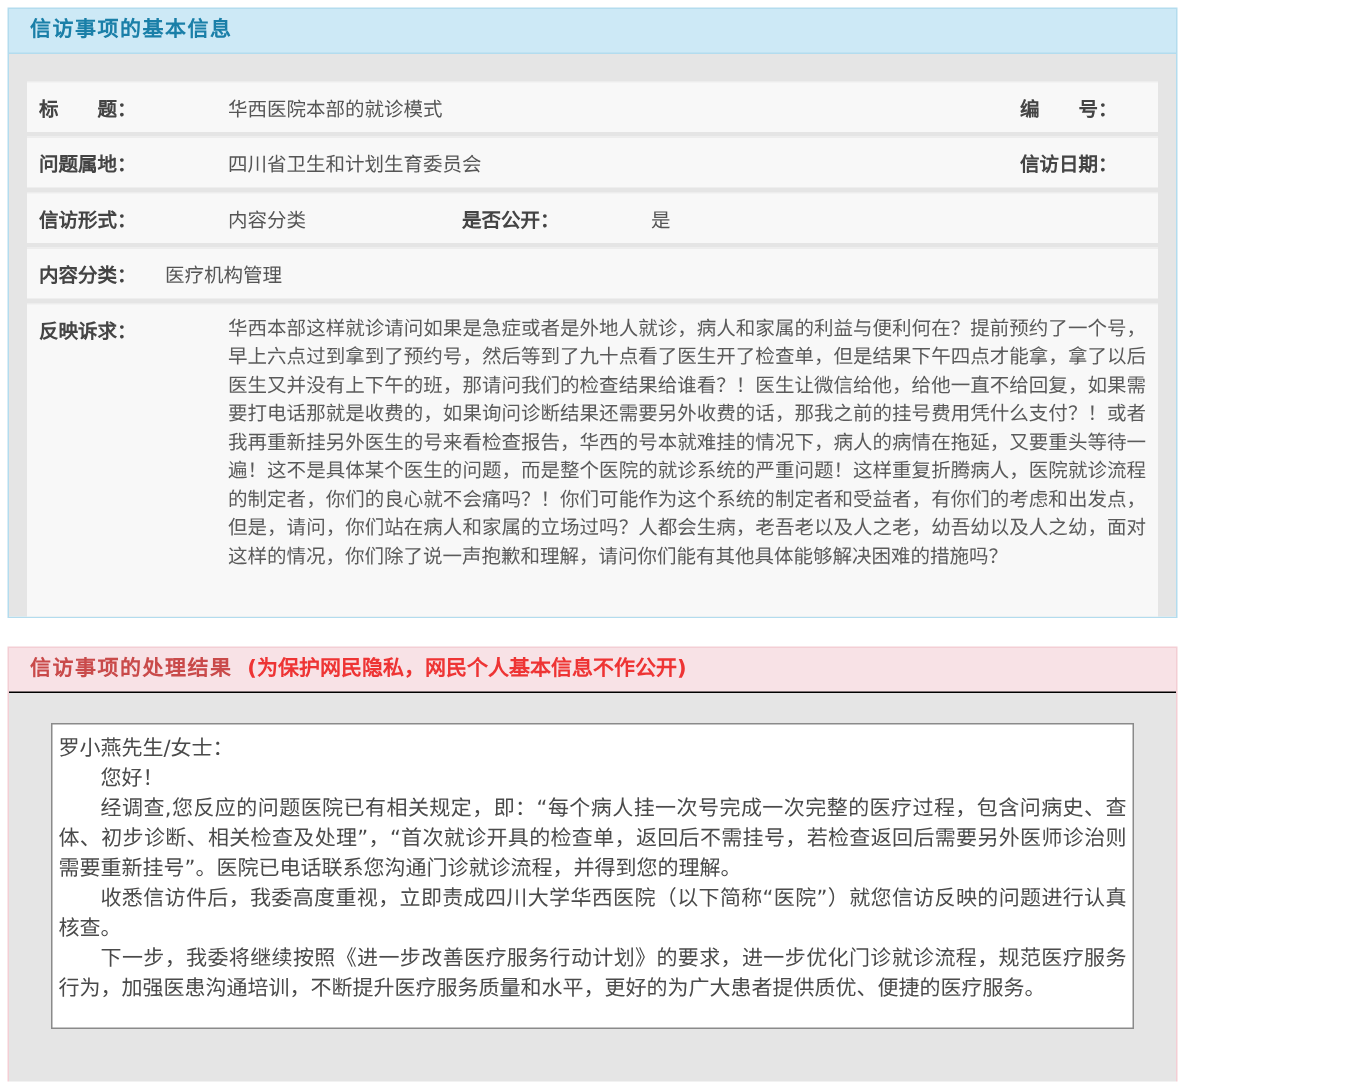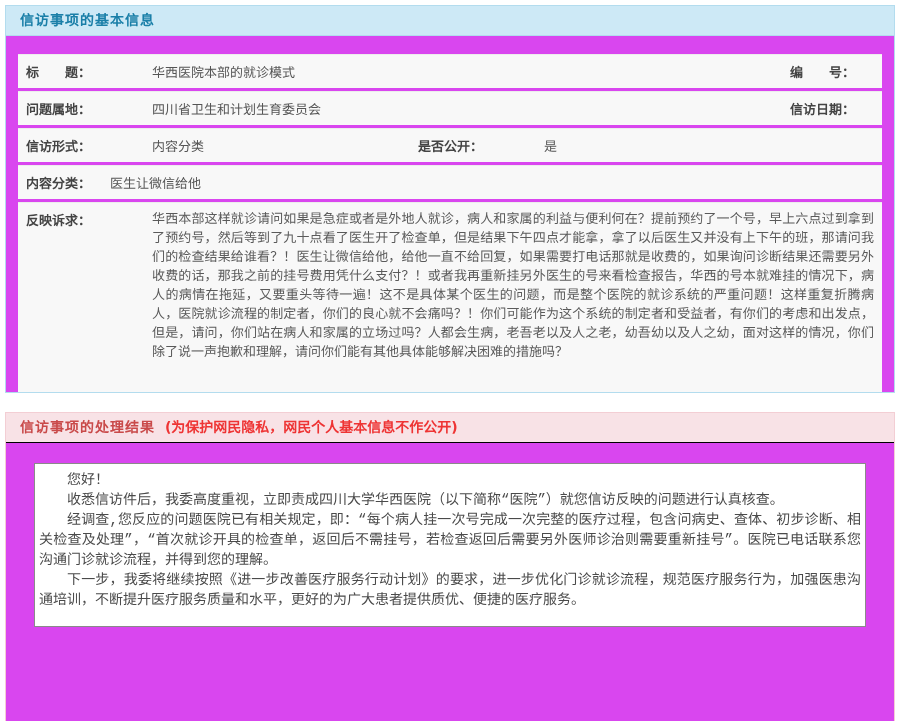--- a/index.html
+++ b/index.html
@@ -5,28 +5,28 @@
   * { margin:0; padding:0; box-sizing:border-box; }
   html,body { background:#ffffff; }
   body {
     width:900px; height:721px;
     font-family:"DejaVu Sans","Liberation Sans",sans-serif;
     overflow:hidden;
   }
   .page { width:900px; height:721px; padding:5px 5px 0 5px; }
 
   
-  .panel { width:890px; border:1px solid transparent; }
+  .panel { width:780px; border:1px solid transparent; }
   .panel-header {
     height:30px; line-height:29px;
     padding-left:14px;
     font-size:14px; font-weight:bold;
     letter-spacing:1px;
   }
-  .panel-body { background:#d946ef;font-family:Liberation Mono, monospace; }
+  .panel-body { background:#e5e5e5; }
 
   
   .panel-blue { border-color:#b3dcee; }
   .panel-blue .panel-header {
     background:#cde9f6;
     border-bottom:1px solid #b3dcee;
     color:#1a7fa8;
   }
   .panel-blue .panel-body { padding:18px 12px 0 12px; min-height:300px; }
 
@@ -102,41 +102,42 @@
 
         <div class="info-row">
           <span class="lbl">信访形式：</span>
           <span class="val val1">内容分类</span>
           <span class="lbl lbl2">是否公开：</span>
           <span class="val val2">是</span>
         </div>
 
         <div class="info-row row-wide">
           <span class="lbl">内容分类：</span>
-          <span class="val val1">医生让微信给他</span>
+          <span class="val val1">医疗机构管理</span>
         </div>
 
         <div class="info-row row-wide">
           <span class="lbl">反映诉求：</span>
           <span class="val appeal-text">华西本部这样就诊请问如果是急症或者是外地人就诊，病人和家属的利益与便利何在？提前预约了一个号，早上六点过到拿到了预约号，然后等到了九十点看了医生开了检查单，但是结果下午四点才能拿，拿了以后医生又并没有上下午的班，那请问我们的检查结果给谁看？！医生让微信给他，给他一直不给回复，如果需要打电话那就是收费的，如果询问诊断结果还需要另外收费的话，那我之前的挂号费用凭什么支付？！或者我再重新挂另外医生的号来看检查报告，华西的号本就难挂的情况下，病人的病情在拖延，又要重头等待一遍！这不是具体某个医生的问题，而是整个医院的就诊系统的严重问题！这样重复折腾病人，医院就诊流程的制定者，你们的良心就不会痛吗？！你们可能作为这个系统的制定者和受益者，有你们的考虑和出发点，但是，请问，你们站在病人和家属的立场过吗？人都会生病，老吾老以及人之老，幼吾幼以及人之幼，面对这样的情况，你们除了说一声抱歉和理解，请问你们能有其他具体能够解决困难的措施吗？</span>
         </div>
 
       </div>
     </div>
   </section>
 
   <section class="panel panel-pink">
     <div class="panel-header">
       <span>信访事项的处理结果</span>
       <span class="privacy-note">(为保护网民隐私，网民个人基本信息不作公开)</span>
     </div>
     <div class="panel-body">
       <div class="letter-box">
+        <p class="salutation">罗小燕先生/女士：</p>
         <p>您好！</p>
+        <p>经调查,您反应的问题医院已有相关规定，即：“每个病人挂一次号完成一次完整的医疗过程，包含问病史、查体、初步诊断、相关检查及处理”，“首次就诊开具的检查单，返回后不需挂号，若检查返回后需要另外医师诊治则需要重新挂号”。医院已电话联系您沟通门诊就诊流程，并得到您的理解。</p>
         <p>收悉信访件后，我委高度重视，立即责成四川大学华西医院（以下简称“医院”）就您信访反映的问题进行认真核查。</p>
-        <p>经调查,您反应的问题医院已有相关规定，即：“每个病人挂一次号完成一次完整的医疗过程，包含问病史、查体、初步诊断、相关检查及处理”，“首次就诊开具的检查单，返回后不需挂号，若检查返回后需要另外医师诊治则需要重新挂号”。医院已电话联系您沟通门诊就诊流程，并得到您的理解。</p>
         <p>下一步，我委将继续按照《进一步改善医疗服务行动计划》的要求，进一步优化门诊就诊流程，规范医疗服务行为，加强医患沟通培训，不断提升医疗服务质量和水平，更好的为广大患者提供质优、便捷的医疗服务。</p>
 
       </div>
     </div>
   </section>
 
 </div>
 
 </body></html>

